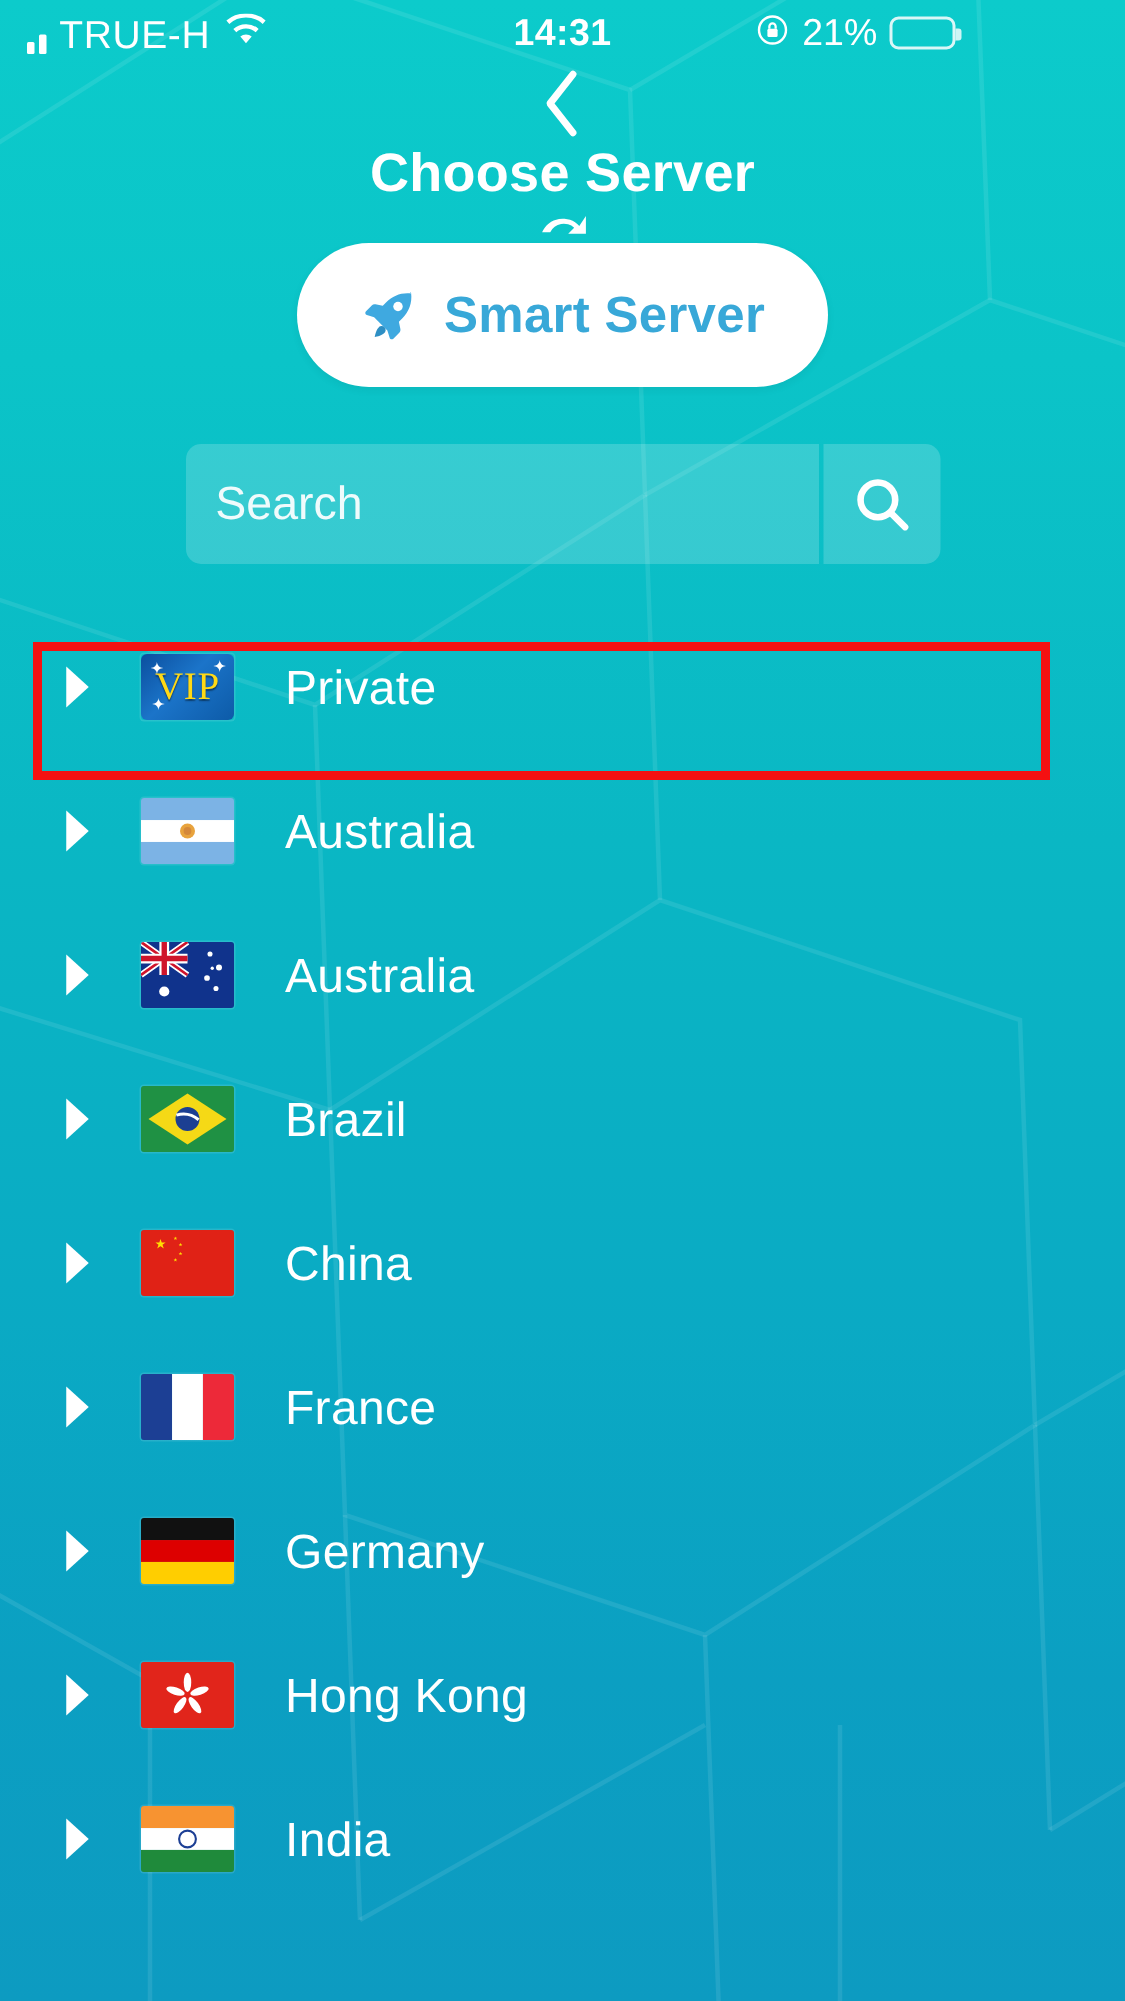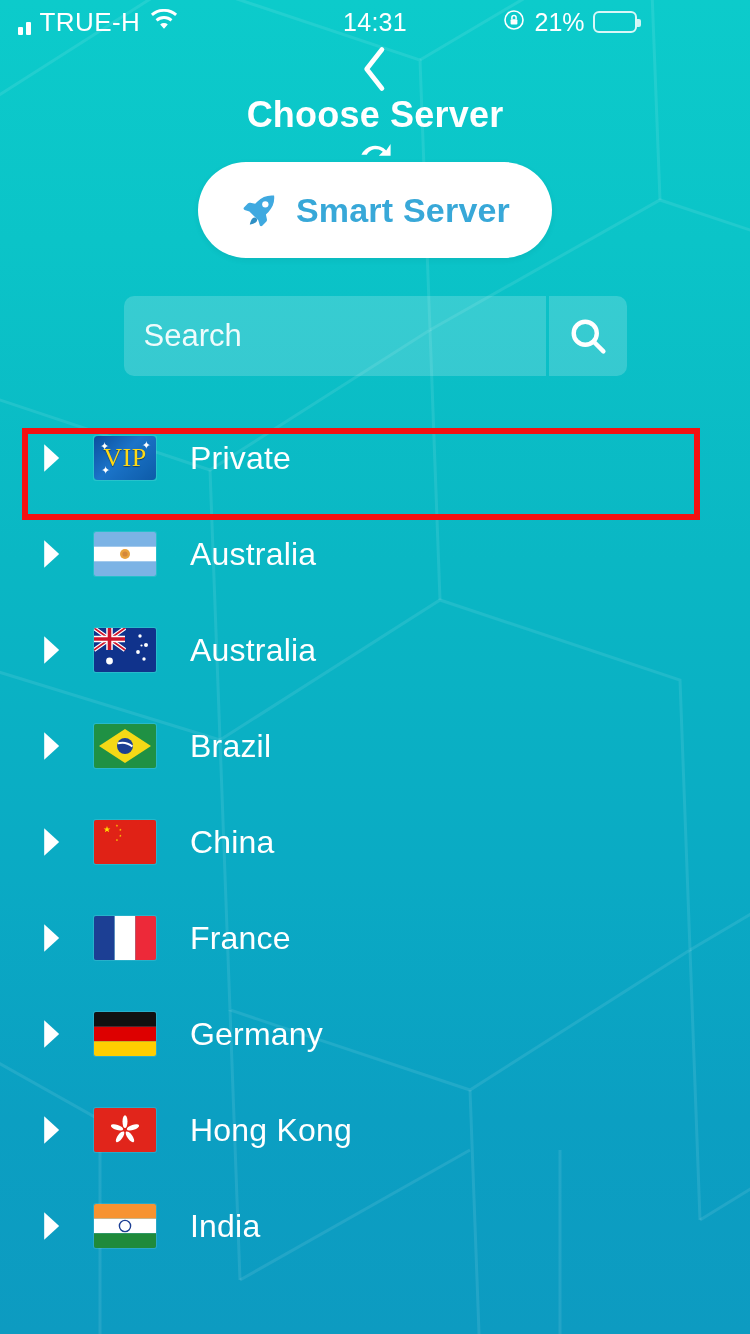--- a/index.html
+++ b/index.html
@@ -31,21 +31,21 @@
     color:#ffffff;
   }
   .sb-left { display:flex; align-items:flex-end; gap:9px; flex:1; }
   .sb-center { flex:0 0 auto; display:flex; justify-content:center; }
   .sb-right { flex:1; display:flex; align-items:center; justify-content:center; gap:8px; }
   .signal-bars { display:flex; align-items:flex-end; gap:2.5px; height:17px; }
   .signal-bars i { display:block; width:5px; background:#fff; border-radius:1px; }
   .signal-bars i:nth-child(1){ height:8px; }
   .signal-bars i:nth-child(2){ height:13px; }
   .carrier { font-size:26px; font-weight:400; letter-spacing:.4px; line-height:1; }
-  .clock { font-size:25px; font-weight:400; letter-spacing:.3px; }
+  .clock { font-size:25px; font-weight:700; letter-spacing:.3px; }
   .pct { font-size:25px; font-weight:400; }
   .batt {
     position:relative; width:44px; height:22px;
     border:2.5px solid rgba(255,255,255,.85);
     border-radius:6px; padding:2px;
   }
   .batt:after {
     content:""; position:absolute; right:-6px; top:6px;
     width:3.5px; height:8px; background:rgba(255,255,255,.8);
     border-radius:0 2px 2px 0;

